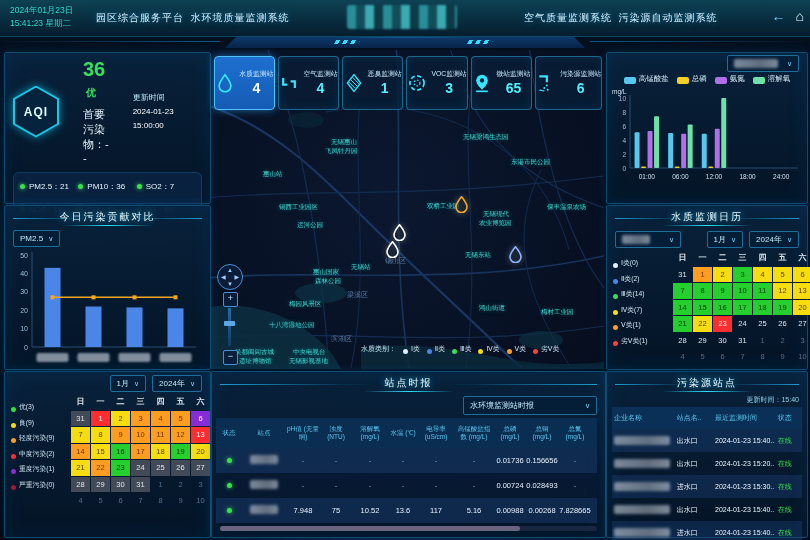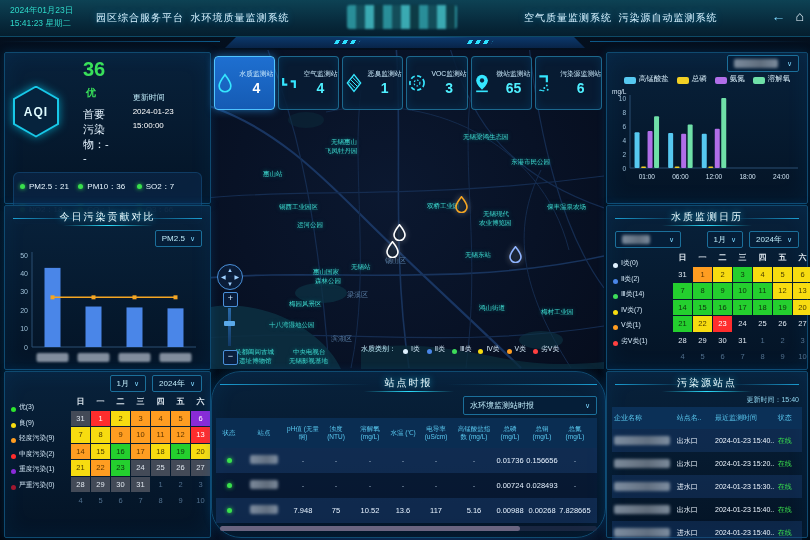--- a/index.html
+++ b/index.html
@@ -39,21 +39,21 @@
     box-shadow:0 0 10px rgba(0,120,200,.22), inset 0 0 22px rgba(0,130,230,.09);z-index:20;}
   .panel-head{position:relative;height:22px;display:flex;align-items:center;justify-content:center;}
   .panel-head::before{content:'';position:absolute;left:8px;right:8px;top:12px;height:1px;
     background:linear-gradient(90deg,#1a9cd0 0%,rgba(26,156,208,.15) 32%,transparent 40%,transparent 60%,rgba(26,156,208,.15) 68%,#1a9cd0 100%);}
   .panel-head::after{content:'';position:absolute;left:50%;top:19px;width:90px;height:1px;transform:translateX(-50%);
     background:linear-gradient(90deg,transparent,#2de0ff,transparent);}
   .panel-head .t{position:relative;color:#eafcff;font-size:10px;letter-spacing:2px;text-shadow:0 0 7px #19b8e0;white-space:nowrap;}
   .col-l{left:4px;width:205px;} .col-r{left:606px;width:200px;}
   #p-realtime{top:52px;height:150px;} #p-contrib{top:205px;height:163px;} #p-aircal{top:371px;height:165px;}
   #p-wq{top:52px;height:150px;} #p-watercal{top:205px;height:163px;} #p-pollution{top:371px;height:165px;}
-  #p-hourly{left:211px;top:371px;width:393px;height:165px;border-radius:30px;}
+  #p-hourly{left:211px;top:371px;width:393px;height:165px;}
   
   .rt-top{display:flex;align-items:center;padding:6px 8px 0 8px;gap:24px;}
   .hexa{width:46px;height:52px;position:relative;flex:0 0 46px;filter:drop-shadow(0 0 5px rgba(0,220,255,.6));}
   .hexa .h1{position:absolute;inset:0;background:#18c8e8;clip-path:polygon(50% 0,100% 25%,100% 75%,50% 100%,0 75%,0 25%);}
   .hexa .h2{position:absolute;inset:2px;background:#06233d;clip-path:polygon(50% 0,100% 25%,100% 75%,50% 100%,0 75%,0 25%);
     display:flex;align-items:center;justify-content:center;color:#dffbff;font-weight:bold;font-size:12px;letter-spacing:1px;}
   .aqi-mid{flex:1;}
   .aqi-val{color:#39e05a;font-size:20px;font-weight:bold;line-height:20px;}
   .aqi-val em{font-style:normal;font-size:10px;margin-left:3px;}
   .aqi-pp{color:#e6f4ff;font-size:11px;margin-top:4px;}
@@ -66,21 +66,21 @@
   .dot.g{background:#39e04d;box-shadow:0 0 4px #39e04d;}
   
   .select{display:inline-flex;align-items:center;gap:5px;height:15px;padding:0 6px;border:1px solid #1b6f9a;
     background:rgba(6,30,56,.9);color:#bfeaf8;font-size:8px;border-radius:2px;cursor:pointer;white-space:nowrap;}
   .select .cv{color:#7fd8ff;font-size:7px;}
   .censor{display:inline-block;height:9px;border-radius:2px;opacity:.8;filter:blur(1.4px);
     background:linear-gradient(90deg,#9aa7b6,#77828f 60%,#9aa7b6);}
   .w30{width:28px}.w44{width:44px}.w56{width:56px}
   
   .sel-row{display:flex;padding:2px 8px 0 8px;justify-content:flex-end;}
-  .sel-row.right{justify-content:flex-end;}
+  .sel-row.right{justify-content:flex-start;}
   .lg-row{display:flex;justify-content:center;gap:8px;margin-top:2px;}
   .lg-item{display:flex;align-items:flex-end;gap:3px;color:#d6ecf8;font-size:7.5px;white-space:nowrap;}
   .lg-item .sq{width:12px;height:7px;border-radius:2px;display:inline-block;}
   .lg-item .dot{width:5px;height:5px;}
   #contrib-chart,#wq-chart{display:flex;justify-content:center;margin-top:2px;}
   
   .cal-body{display:flex;padding:2px 4px 0 6px;gap:2px;}
   .cal-legend{display:flex;flex-direction:column;gap:5.5px;padding-top:8px;width:58px;flex:0 0 58px;}
   .cal-legend .lg-item{font-size:6.8px;color:#cfe3f2;}
   .cal-grid{display:grid;grid-template-columns:repeat(7,19px);grid-auto-rows:15.5px;gap:1px;flex:1;}

